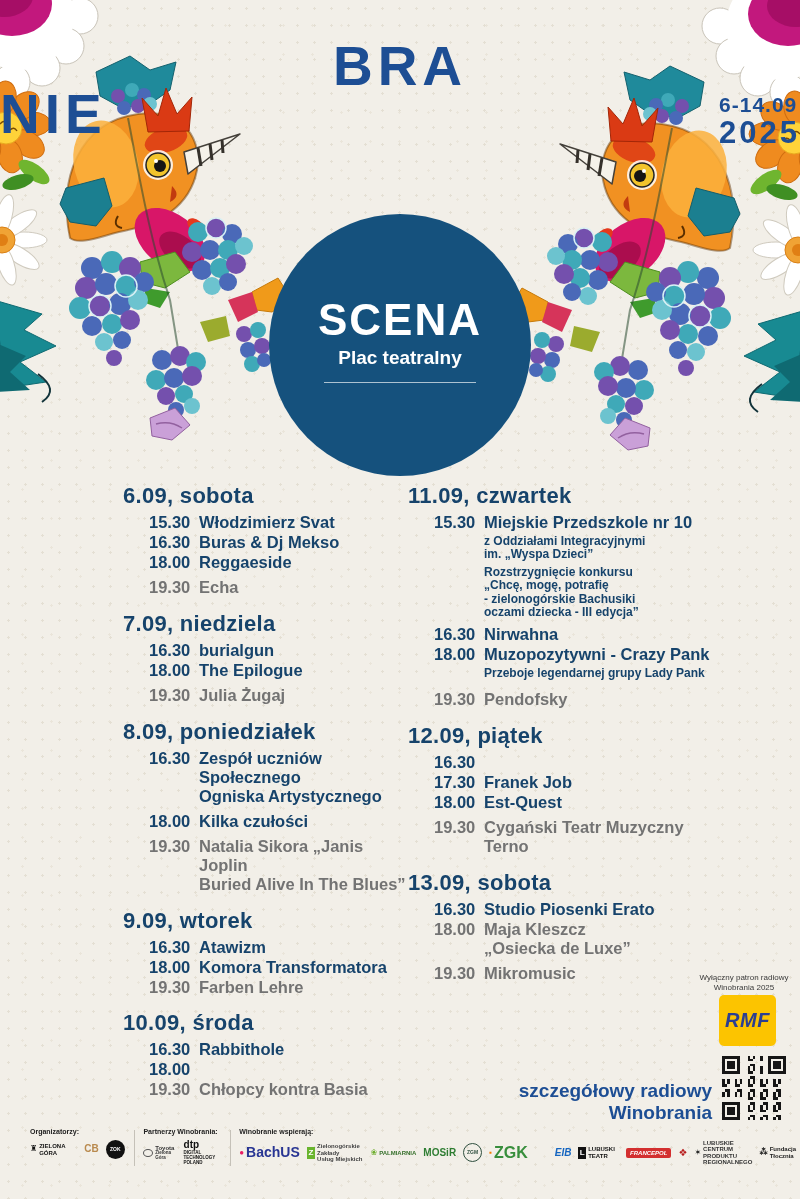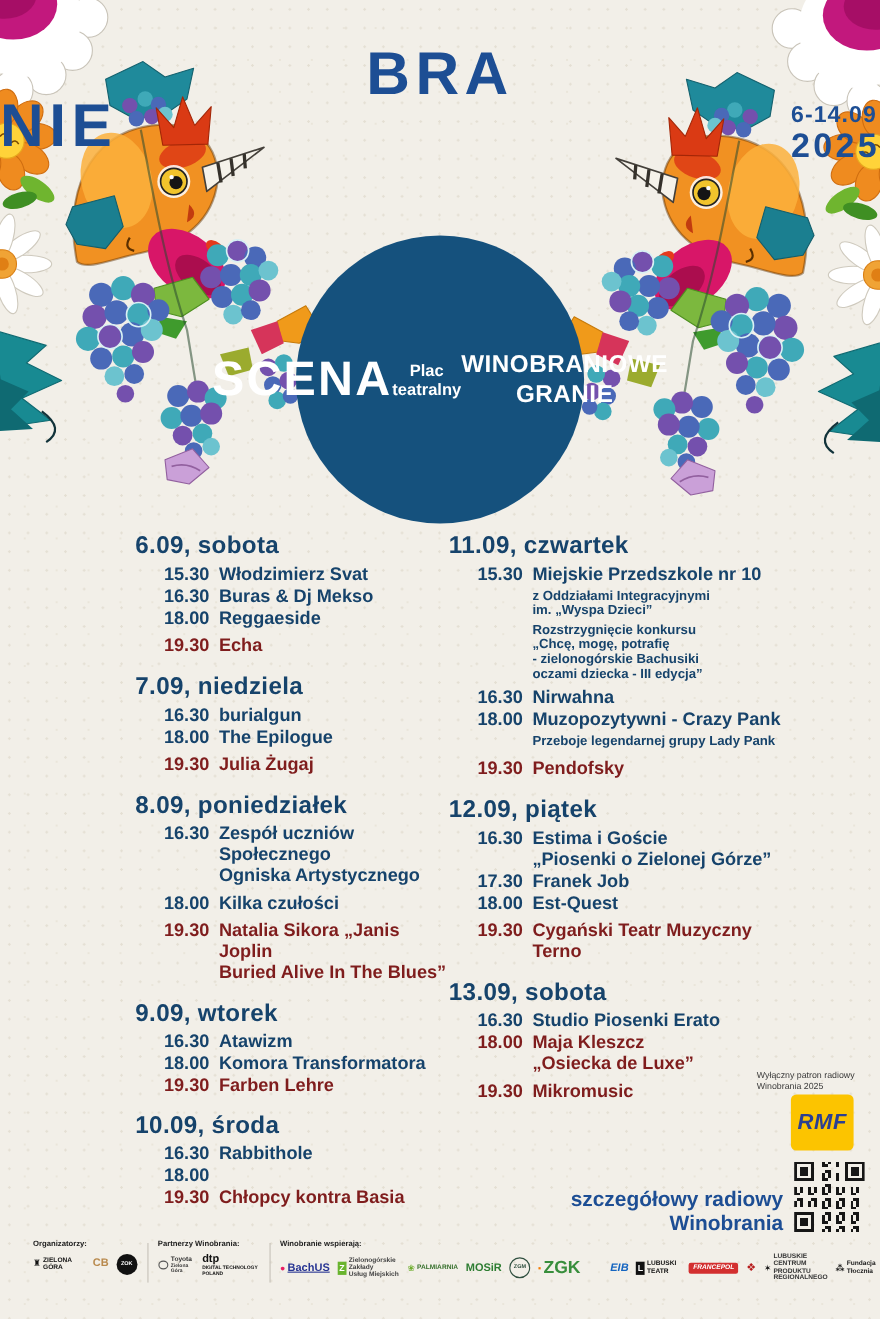--- a/index.html
+++ b/index.html
@@ -16,40 +16,40 @@
   .deco-right{right:0;transform:scaleX(-1)}
 
   .masthead{position:absolute;left:0;right:0;top:42px;text-align:center;color:#1d4e94}
   .m1{font-size:55px;font-weight:700;letter-spacing:5px;line-height:.88}
   .row3{display:flex;justify-content:space-between;align-items:flex-start;gap:12px}
   .dates{text-align:left;line-height:1;margin-top:4px;color:#1d4e94}
   .drange{font-size:21px;font-weight:700;letter-spacing:1px}
   .dyear{font-size:31px;font-weight:700;letter-spacing:3px;margin-top:2px}
 
   .scene-circle{position:absolute;left:269px;top:214px;width:262px;height:262px;border-radius:50%;
-    background:#15517d;color:#fff;display:flex;align-items:center;justify-content:center;text-align:center;padding:0 18px}
+    background:#15517d;color:#fff;display:flex;flex-direction:column;align-items:center;justify-content:center;text-align:center;padding:0 18px}
   .scena{font-size:44px;font-weight:700;letter-spacing:2px}
-  .place{font-size:15px;font-weight:600;margin-top:2px}
+  .place{font-size:19px;font-weight:600;margin-top:2px}
   .cdivider{width:152px;height:1px;background:rgba(255,255,255,.65);margin:13px 0}
   .wg{font-size:22px;font-weight:700;letter-spacing:.5px;line-height:1.22;white-space:pre-line}
 
   .schedule-col{position:absolute;top:483px}
   #col0{left:123px;width:285px}
   #col1{left:408px;width:345px}
   .day{margin-bottom:14px}
   .dayh{font-size:22px;font-weight:700;color:#16436b;margin-bottom:4px;letter-spacing:.3px}
   .event{display:flex;padding-left:26px;margin-bottom:1px;color:#16436b;font-weight:700;font-size:16.5px;line-height:1.15}
-  .event.red{color:#7f1d1d}
+  .event.red{color:#737373}
   .event.gap{margin-top:6px}
   .time{flex:0 0 50px}
   .etitle-wrap{display:block;flex:1}
   .etitle{white-space:pre-line;display:block}
   .note{font-size:12px;line-height:1.12;margin:3px 0 4px;color:#16436b;white-space:pre-line;font-weight:700}
 
-  .radio-patron{position:absolute;left:688px;top:973px;width:112px;font-size:8px;line-height:1.3;color:#3a3a3a;white-space:pre-line}
+  .radio-patron{position:absolute;left:688px;top:973px;width:112px;text-align:center;font-size:8px;line-height:1.3;color:#3a3a3a;white-space:pre-line}
   .rmf{position:absolute;left:719px;top:995px;width:57px;height:51px;background:#fcc400;border-radius:5px;
     display:flex;align-items:center;justify-content:center;color:#2b3f92;font-weight:800;font-style:italic;font-size:20px;letter-spacing:.5px}
   .qr{position:absolute;left:722px;top:1056px;width:64px;height:64px}
   .caption{position:absolute;right:88px;top:1080px;text-align:right;color:#1d4e94;font-weight:700;font-size:19px;line-height:1.18;white-space:pre-line}
 
   .footer{position:absolute;left:30px;top:1128px;right:4px;display:flex;align-items:flex-start}
   .fgroup{display:flex;flex-direction:column;gap:5px}
   .flabel{font-size:7px;font-weight:700;color:#222}
   .flogos{display:flex;align-items:center;gap:7px}
   .fdiv{width:1px;align-self:stretch;background:#c5c1b8;margin:2px 9px 0}
@@ -226,22 +226,20 @@
       <div class="drange">6-14.09</div>
       <div class="dyear">2025</div>
     </span>
   </div>
 </div>
 
 <div class="scene-circle">
   <div class="scena">SCENA</div>
   <div class="place">Plac teatralny</div>
   <div class="cdivider"></div>
-  <div class="wg">WINOBRANIOWE
-GRANIE</div>
 </div>
 
 <div class="schedule-col" id="col0">
     <div class="day">
       <div class="dayh">6.09, sobota</div>
       <div class="event">
         <span class="time">15.30</span>
         <span class="etitle-wrap">
           <span class="etitle">Włodzimierz Svat</span>
         </span>
@@ -382,24 +380,20 @@
         <span class="time">19.30</span>
         <span class="etitle-wrap">
           <span class="etitle">Pendofsky</span>
         </span>
       </div>
     </div>
     <div class="day">
       <div class="dayh">12.09, piątek</div>
       <div class="event">
         <span class="time">16.30</span>
-        <span class="etitle-wrap">
-          <span class="etitle">Estima i Goście
-„Piosenki o Zielonej Górze”</span>
-        </span>
       </div>
       <div class="event">
         <span class="time">17.30</span>
         <span class="etitle-wrap">
           <span class="etitle">Franek Job</span>
         </span>
       </div>
       <div class="event">
         <span class="time">18.00</span>
         <span class="etitle-wrap">
@@ -611,21 +605,21 @@
           </span>
         </span>
       </div>
     </div>
     <div class="fdiv"></div>
     <div class="fgroup">
       <div class="flabel">Winobranie wspierają:</div>
       <div class="flogos">
         <span class="flogo">
           <span class="ficon" style="color: rgb(233, 30, 99);">●</span>
-          <span class="ftext" style="color: rgb(40, 53, 147); font-size: 10px; text-decoration: underline;">BachUS</span>
+          <span class="ftext" style="color: rgb(40, 53, 147); font-size: 14px;">BachUS</span>
         </span>
         <span class="flogo">
           <span class="ficon icbox" style="color: rgb(255, 255, 255); background: rgb(105, 180, 46);">Z</span>
           <span class="ftext" style="color: rgb(68, 68, 68);">Zielonogórskie Zakłady
 Usług Miejskich</span>
         </span>
         <span class="flogo">
           <span class="ficon" style="color: rgb(111, 174, 47);">❀</span>
           <span class="ftext" style="color: rgb(55, 112, 44);">PALMIARNIA</span>
         </span>

